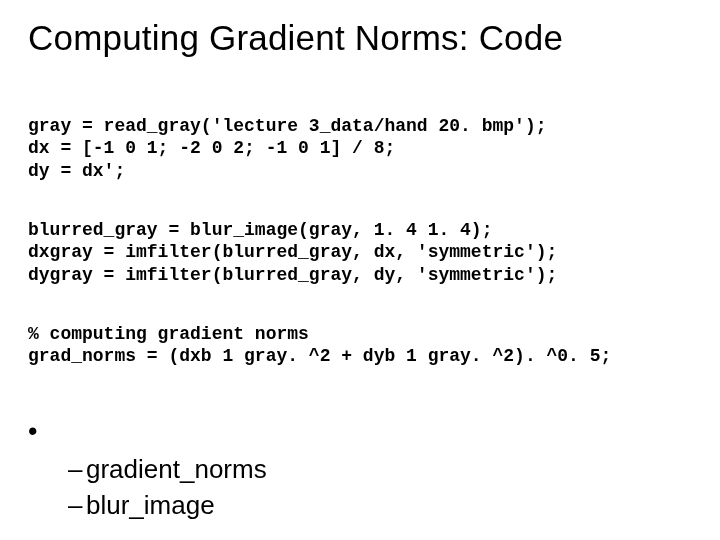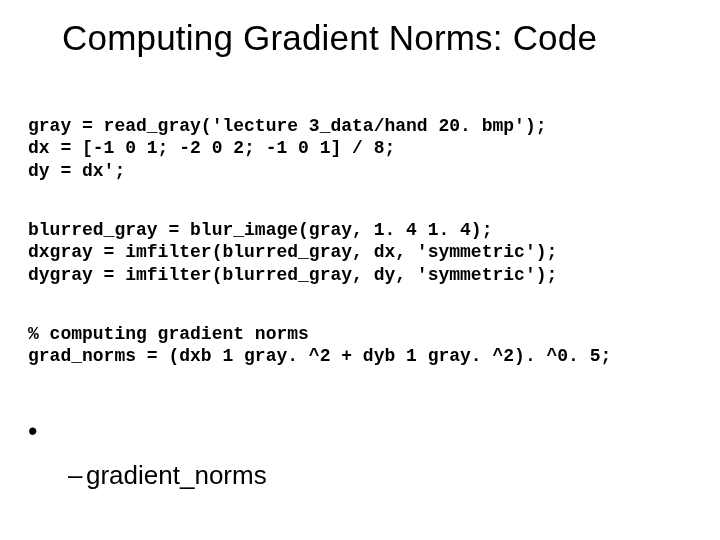--- a/index.html
+++ b/index.html
@@ -10,21 +10,20 @@
     font-family: Arial, Helvetica, sans-serif;
     color: #000;
     padding: 18px 28px 0 28px;
     overflow: hidden;
   }
   .title {
     font-size: 35px;
     font-weight: 400;
     letter-spacing: 0.2px;
     margin-bottom: 34px;
-    margin-left: 34px;
   }
   .code {
     font-family: "Courier New", Courier, monospace;
     font-size: 18px;
     font-weight: bold;
     line-height: 1.25;
     white-space: pre;
     margin-bottom: 0;
   }
   .code-block-gap { height: 14px; }
@@ -37,21 +36,21 @@
     display: flex;
     align-items: flex-start;
   }
   .bullet-dot {
     width: 22px;
     flex: 0 0 22px;
     font-size: 27px;
   }
   .sub-list {
     margin-left: 40px;
-    margin-top: 6px;
+    margin-top: 0;
   }
   .sub-item {
     font-size: 26px;
     line-height: 1.4;
   }
   .dash { display: inline-block; width: 18px; }
 </style>
 </head>
 <body>
 
@@ -69,14 +68,15 @@
 <span>% computing gradient norms</span>
 <span>grad_norms = (dxb 1 gray. ^2 + dyb 1 gray. ^2). ^0. 5;</span>
 </div>
 
 <div class="bullets">
   <div class="bullet-lead">
     <span class="bullet-dot">•</span>
   </div>
   <div class="sub-list">
     <div class="sub-item"><span class="dash">–</span><span>gradient_norms</span></div>
+    <div class="sub-item"><span class="dash">–</span><span>blur_image</span></div>
   </div>
 </div>
 
 </body></html>

